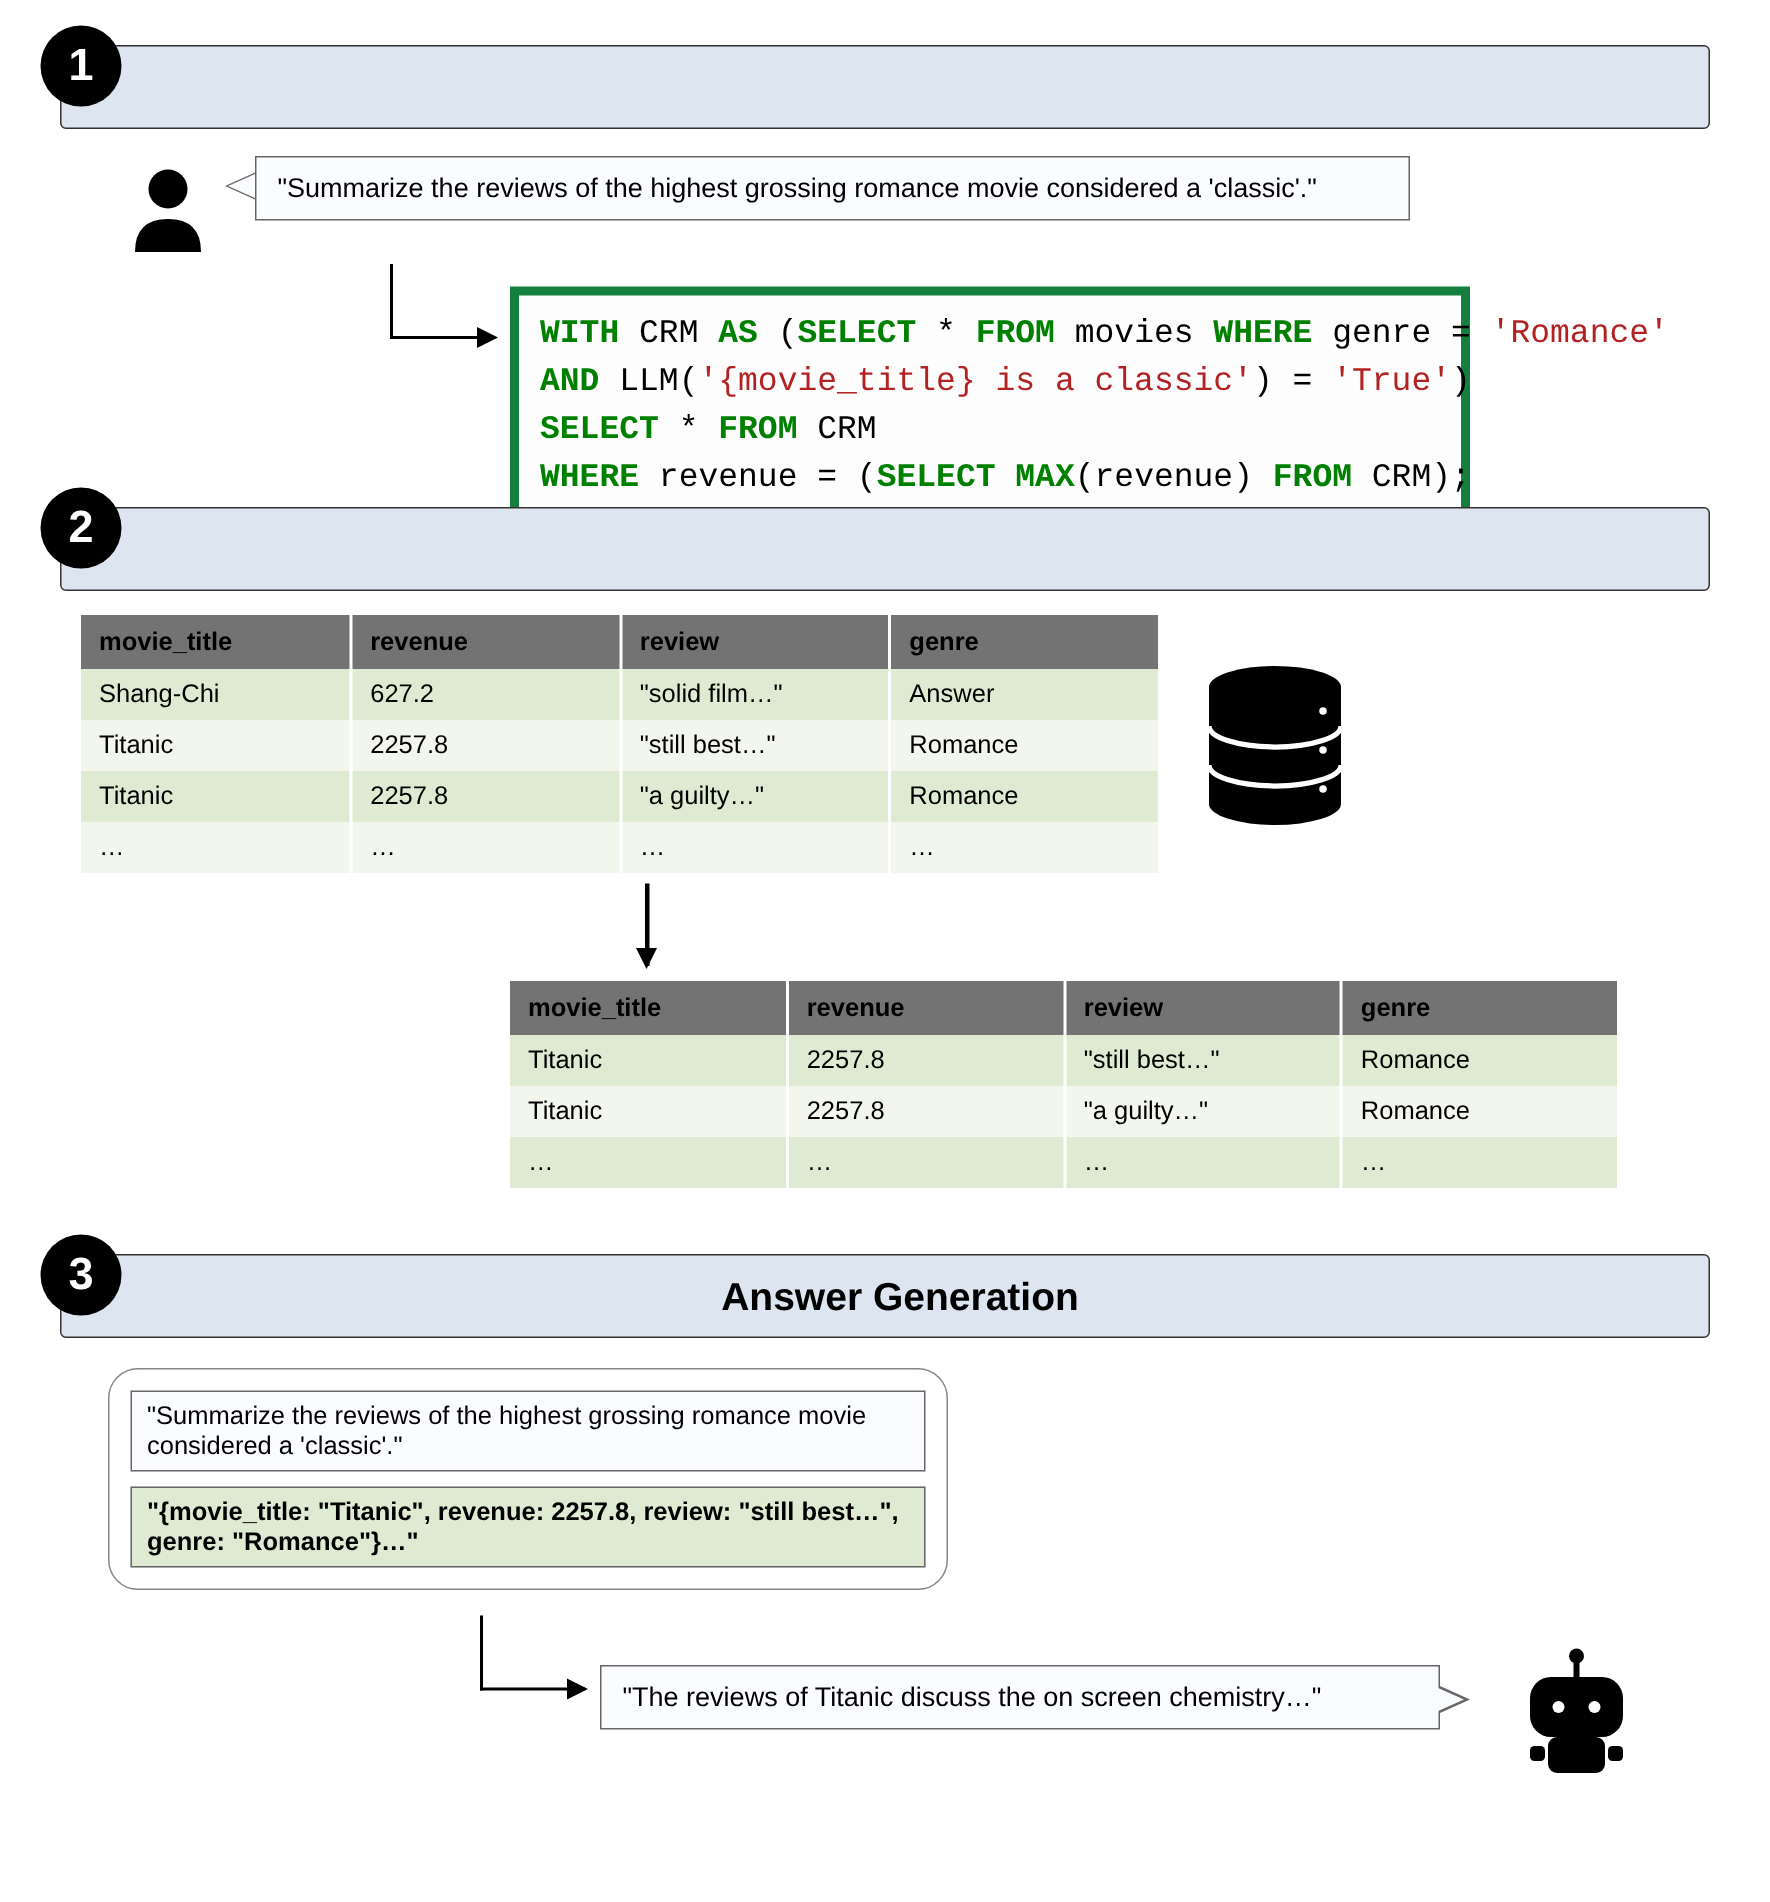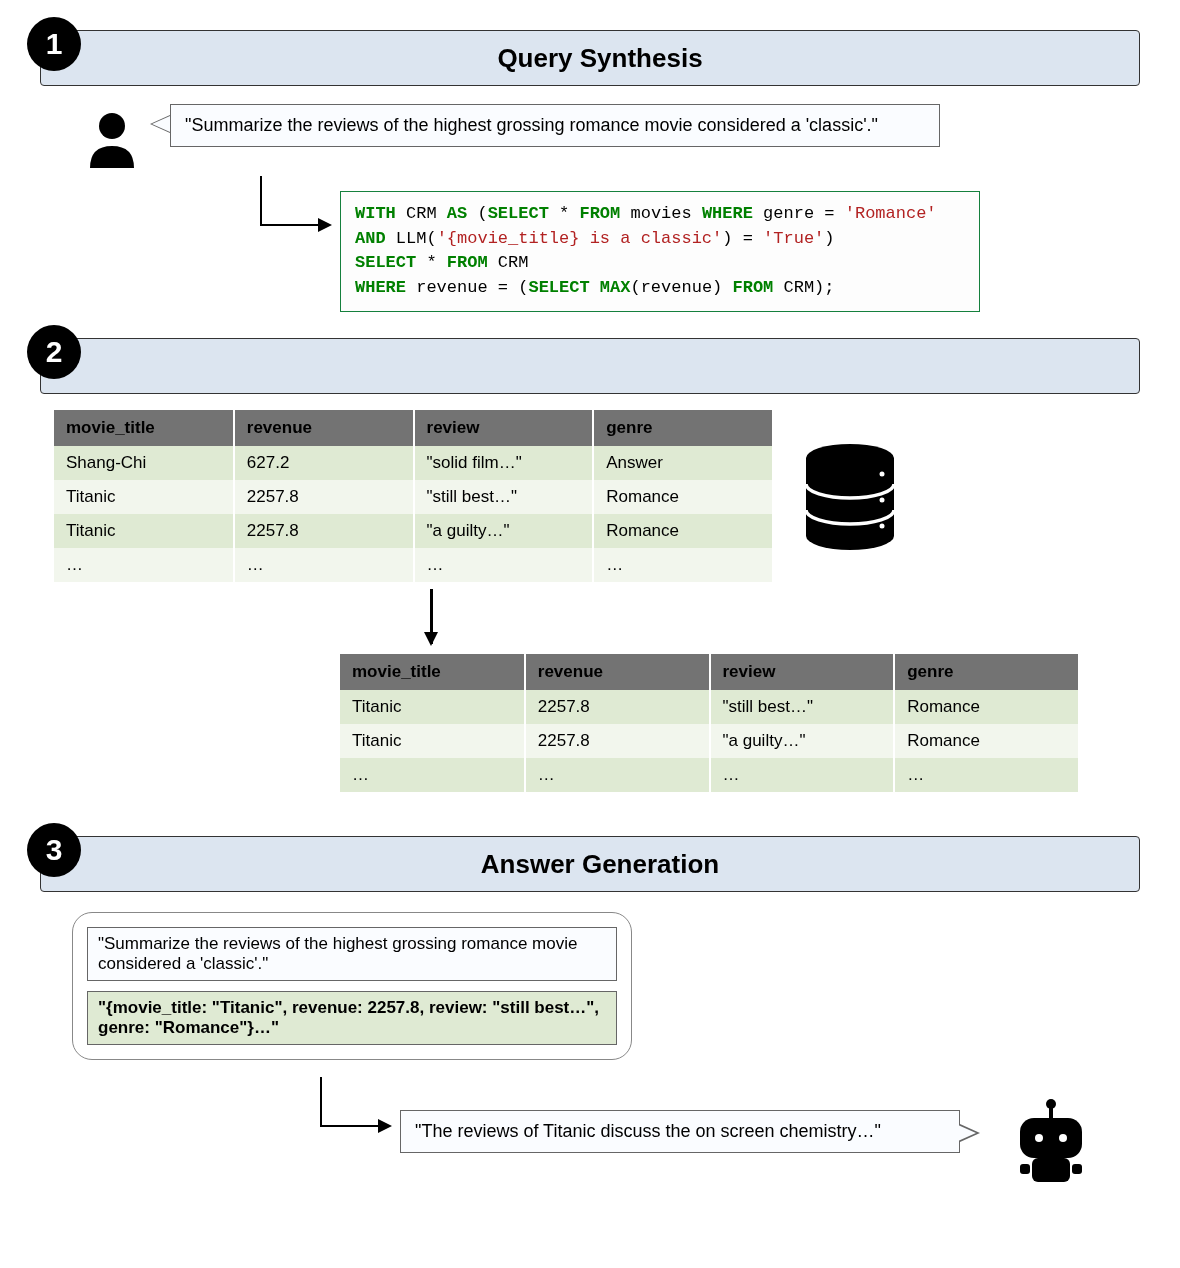--- a/index.html
+++ b/index.html
@@ -95,25 +95,25 @@
     bottom: -8px;
     border-left: 14px solid #000;
     border-top: 7px solid transparent;
     border-bottom: 7px solid transparent;
   }
   .code-box {
     position: absolute;
     left: 300px;
     top: 105px;
     width: 640px;
-    border: 1px solid #15803d;
+    border: 6px solid #15803d;
     background: #fdfdfd;
     padding: 10px 14px;
     font-family: "Courier New", monospace;
-    font-size: 17px;
+    font-size: 22px;
     line-height: 1.45;
     white-space: pre;
   }
   .kw { color: #008000; font-weight: bold; }
   .str { color: #b22222; }
 
   
   .s2 { margin-top: 22px; }
   .s2-body { position: relative; height: 420px; }
 
@@ -248,21 +248,20 @@
     left: 966px;
     top: 204px;
   }
 </style>
 </head>
 <body>
 
 <div class="s1">
   <div class="section-header">
     <div class="badge">1</div>
-    <div class="title">Query Synthesis</div>
   </div>
   <div class="s1-body">
     <div class="user-icon">
       <svg width="64" height="64" viewBox="0 0 64 64">
         <circle cx="32" cy="18" r="13" fill="#000"></circle>
         <path d="M10 60 Q10 38 32 38 Q54 38 54 60 Z" fill="#000"></path>
       </svg>
     </div>
     <div class="speech-tail1b"></div>
     <div class="speech-tail1"></div>

